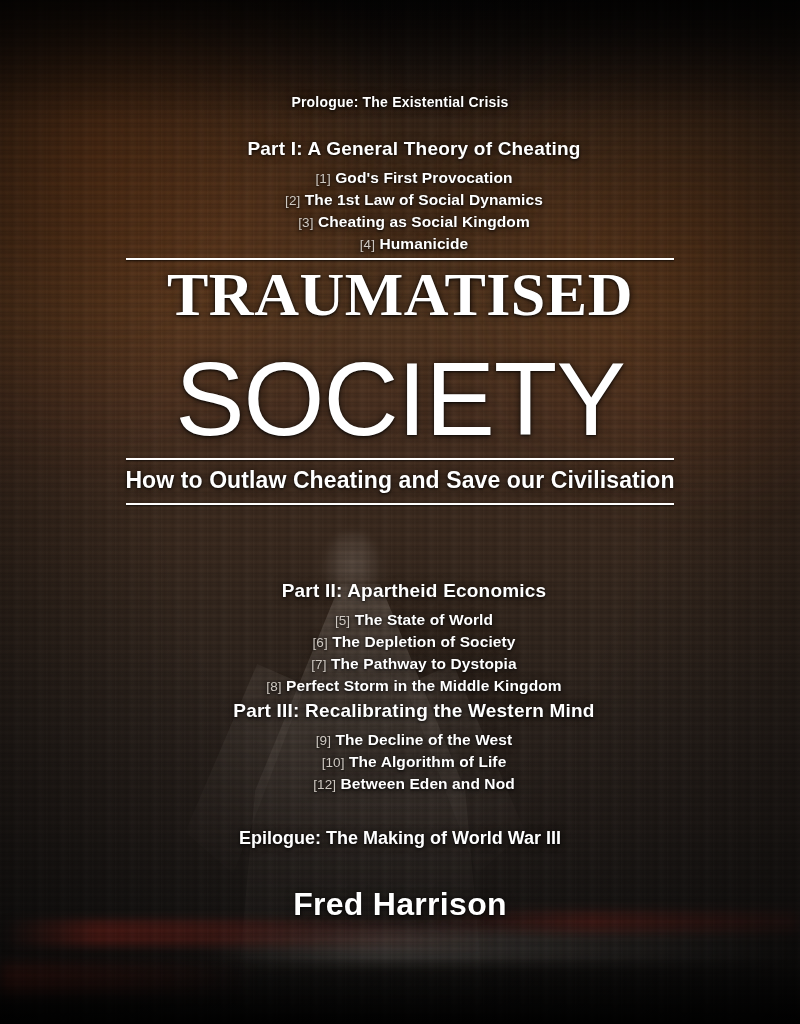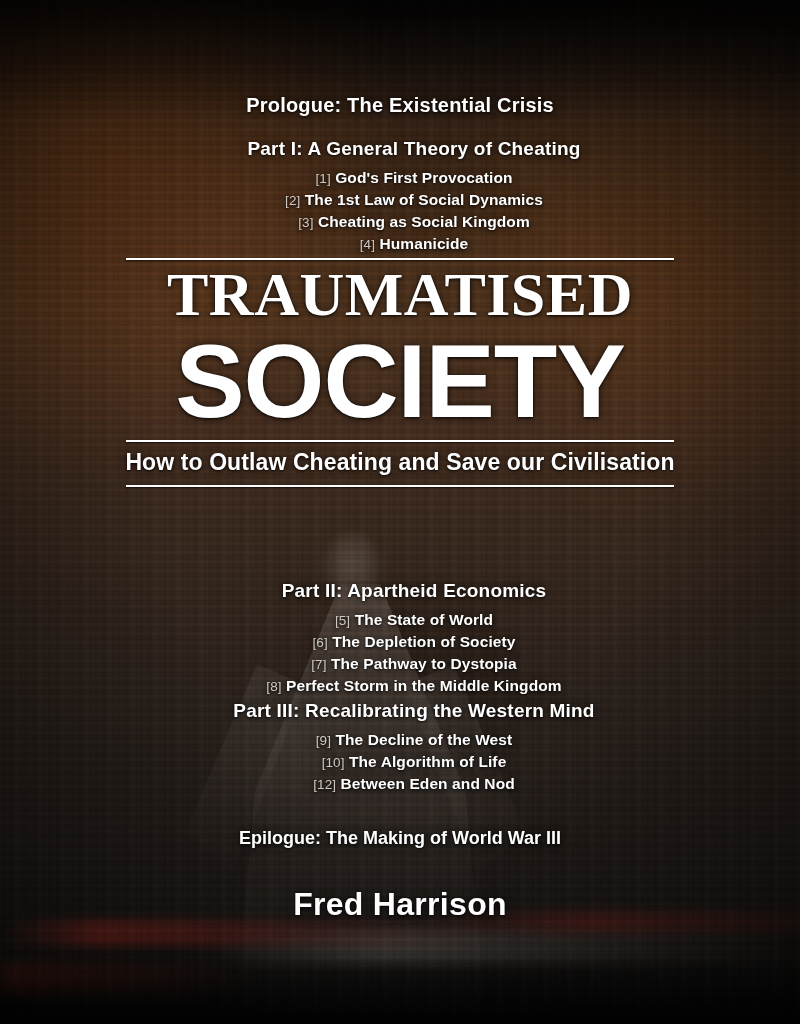--- a/index.html
+++ b/index.html
@@ -176,21 +176,21 @@
     position: absolute;
     inset: 0;
     color: #ffffff;
     text-align: center;
     text-shadow: 0 1px 3px rgba(0,0,0,0.85), 0 0 10px rgba(0,0,0,0.5);
   }
 
   .prologue {
     position: absolute;
     top: 94px; left: 0; right: 0;
-    font-size: 20px;
+    font-size: 14px;
     font-weight: bold;
     letter-spacing: .2px;
   }
 
   .part-block { position: absolute; left: 0; right: 0; padding-left: 28px; }
   .part-title {
     font-size: 19px;
     font-weight: bold;
     margin-bottom: 7px;
     letter-spacing: .2px;
@@ -236,24 +236,24 @@
     font-family: "Liberation Serif", serif;
     font-size: 62px;
     font-weight: bold;
     letter-spacing: 0.5px;
     line-height: 64px;
     margin-top: -2px;
   }
   .society {
     font-family: "Liberation Sans", sans-serif;
     font-size: 104px;
-    font-weight: bold;
+    font-weight: normal;
     letter-spacing: -1px;
     line-height: 106px;
-    margin-top: 2px;
+    margin-top: 20px;
   }
   .subtitle {
     font-size: 23px;
     font-weight: bold;
     line-height: 30px;
     letter-spacing: .1px;
   }
 
   .part2 { top: 580px; }
   .part3 { top: 700px; }

